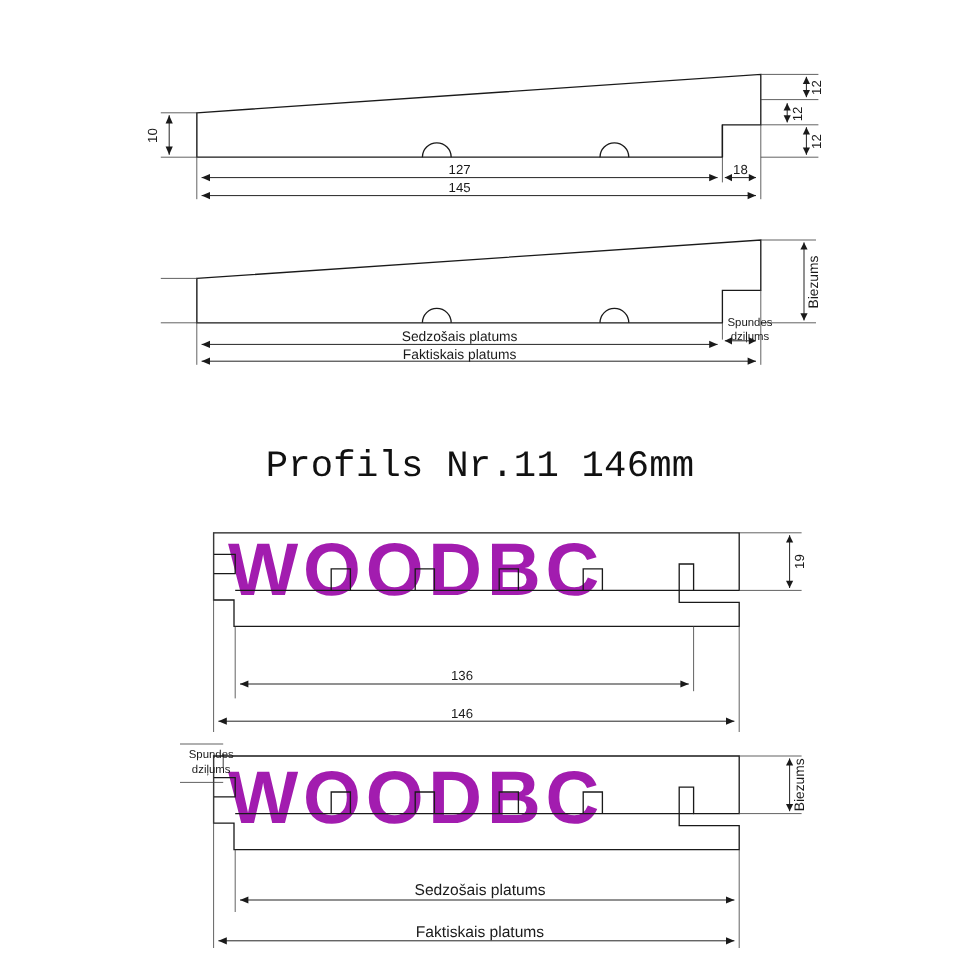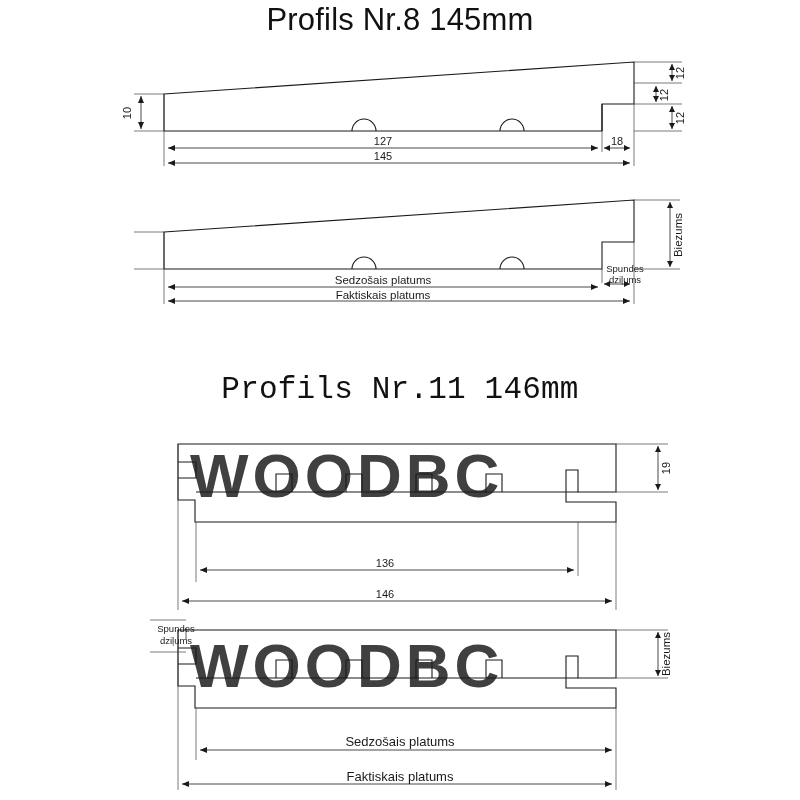--- a/index.html
+++ b/index.html
@@ -36,33 +36,32 @@
     position: absolute;
     left: 0;
     top: 0;
     width: 800px;
     height: 800px;
   }
   .wm {
     position: absolute;
     font-size: 62px;
     font-weight: 700;
-    color: #404040;
+    color: #a21caf;
     letter-spacing: 4px;
     user-select: none;
   }
   #wm-1 { left: 190px; top: 440px; }
   #wm-2 { left: 190px; top: 630px; }
 </style>
 </head>
 <body>
 
 <div class="page">
 
-  <div class="title" id="title-1">Profils Nr.8 145mm</div>
   <div class="title" id="title-2">Profils Nr.11 146mm</div>
 
   <div class="wm" id="wm-1">WOODBC</div>
   <div class="wm" id="wm-2">WOODBC</div>
 
   <svg class="drawing" viewBox="0 0 800 800">
     <g fill="none" stroke="#1a1a1a" stroke-width="1.1" stroke-linejoin="miter">
 
       <g>
 

